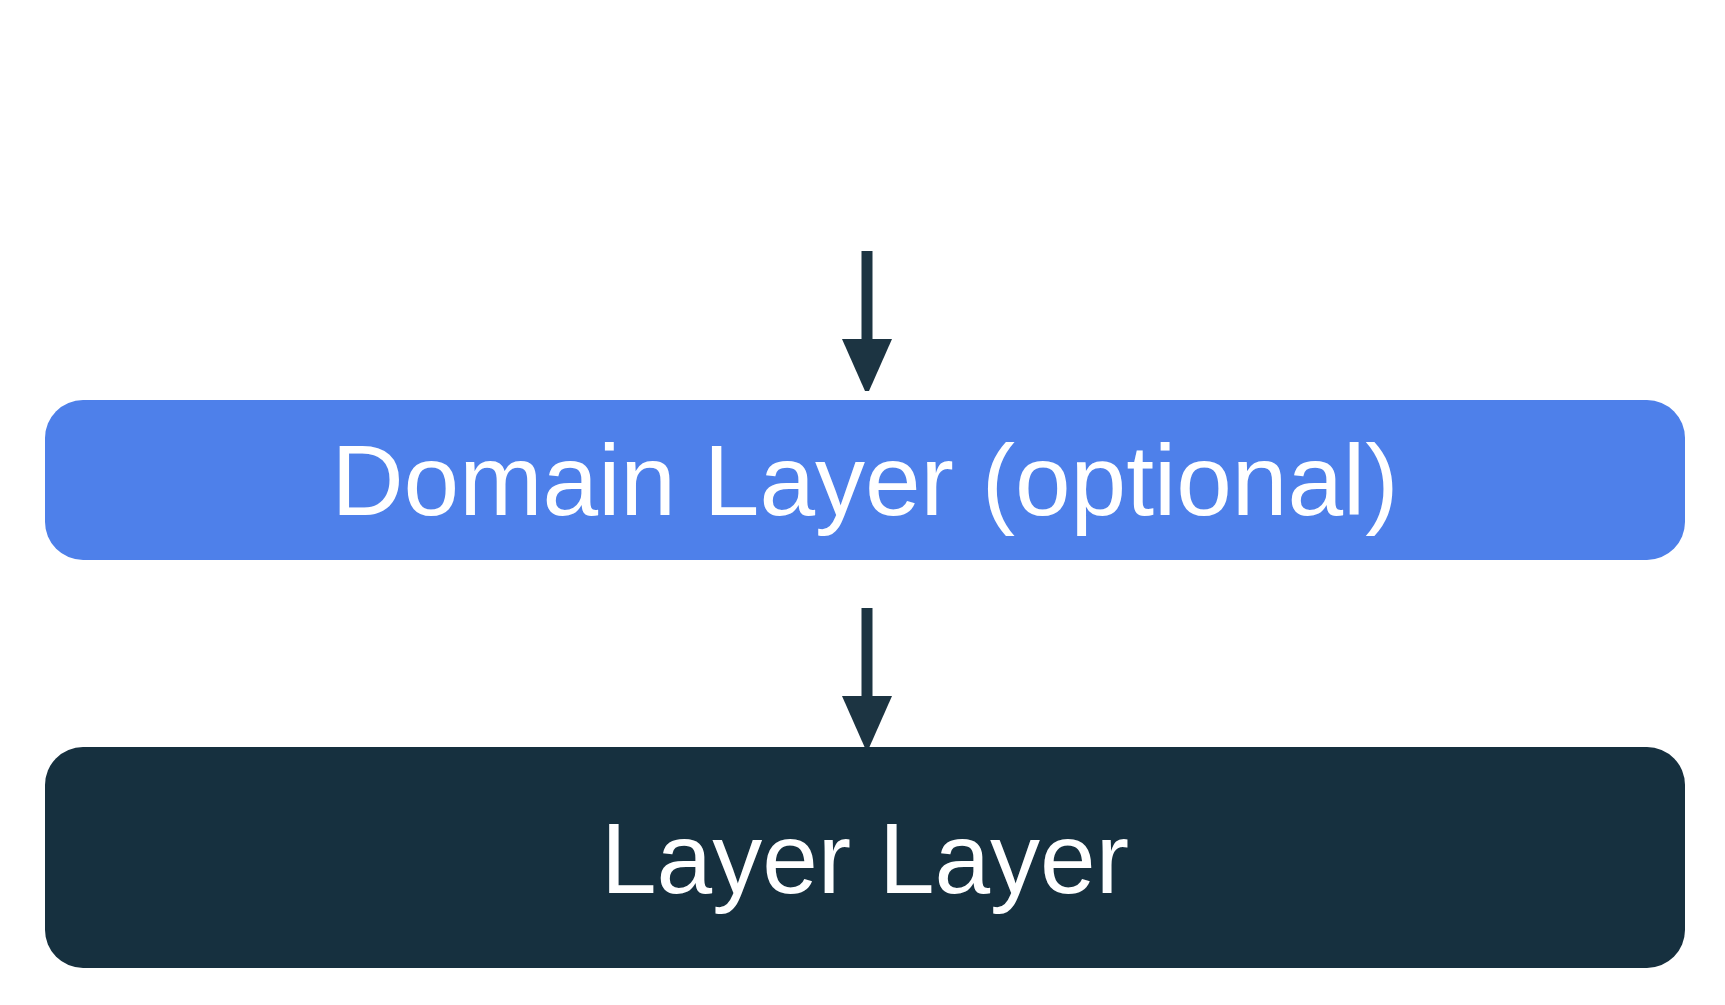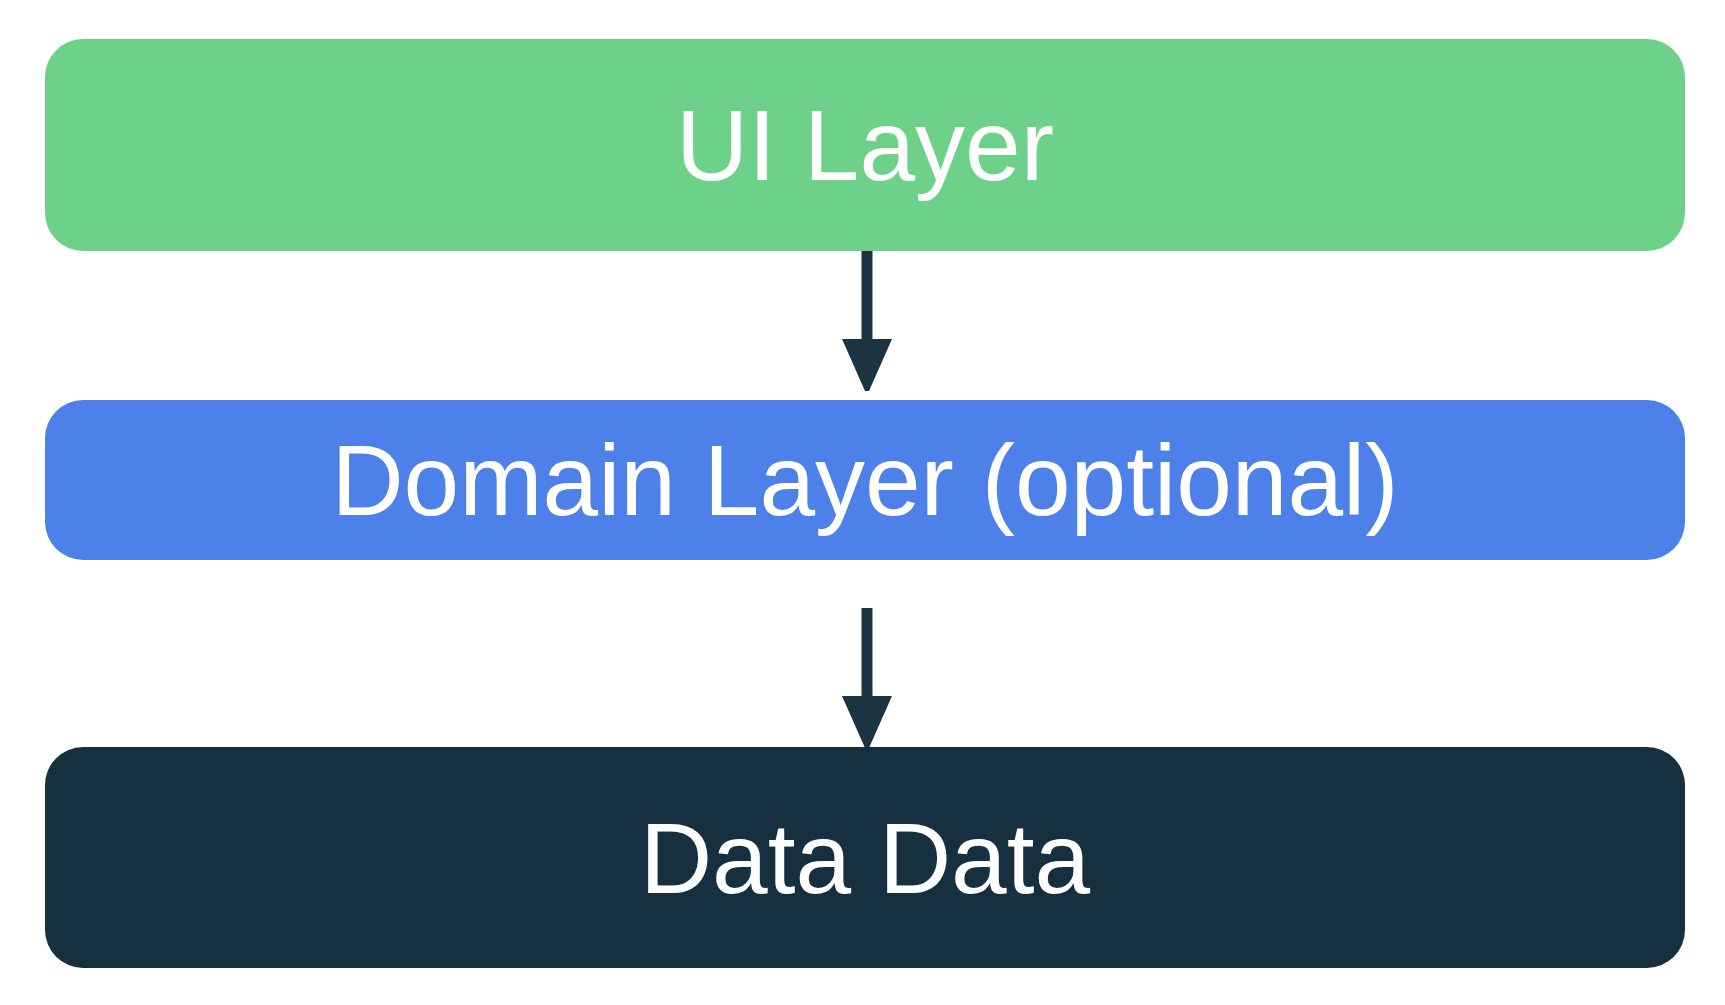--- a/index.html
+++ b/index.html
@@ -42,35 +42,32 @@
     height: 140px;
   }
   .arrow-1 { top: 251px; }
   .arrow-2 { top: 608px; }
 </style>
 </head>
 <body>
 
 <div class="canvas">
 
-  <div class="layer-box box-ui" style="background-color: rgb(109, 209, 138);">
-    <span class="layer-label">UI Layer</span>
-  </div>
 
   <svg class="arrow arrow-1" viewBox="0 0 60 140" aria-hidden="true">
     <rect x="24.5" y="0" width="11" height="95" fill="#1c3442"></rect>
     <polygon points="5,88 55,88 32,140 28,140" fill="#1c3442"></polygon>
   </svg>
 
   <div class="layer-box box-domain" style="background-color: rgb(78, 128, 234);">
     <span class="layer-label">Domain Layer (optional)</span>
   </div>
 
   <svg class="arrow arrow-2" viewBox="0 0 60 140" aria-hidden="true">
     <rect x="24.5" y="0" width="11" height="95" fill="#1c3442"></rect>
     <polygon points="5,88 55,88 32,140 28,140" fill="#1c3442"></polygon>
   </svg>
 
   <div class="layer-box box-data" style="background-color: rgb(22, 48, 63);">
-    <span class="layer-label">Data Data</span>
+    <span class="layer-label">Layer Layer</span>
   </div>
 
 </div>
 
 </body></html>

